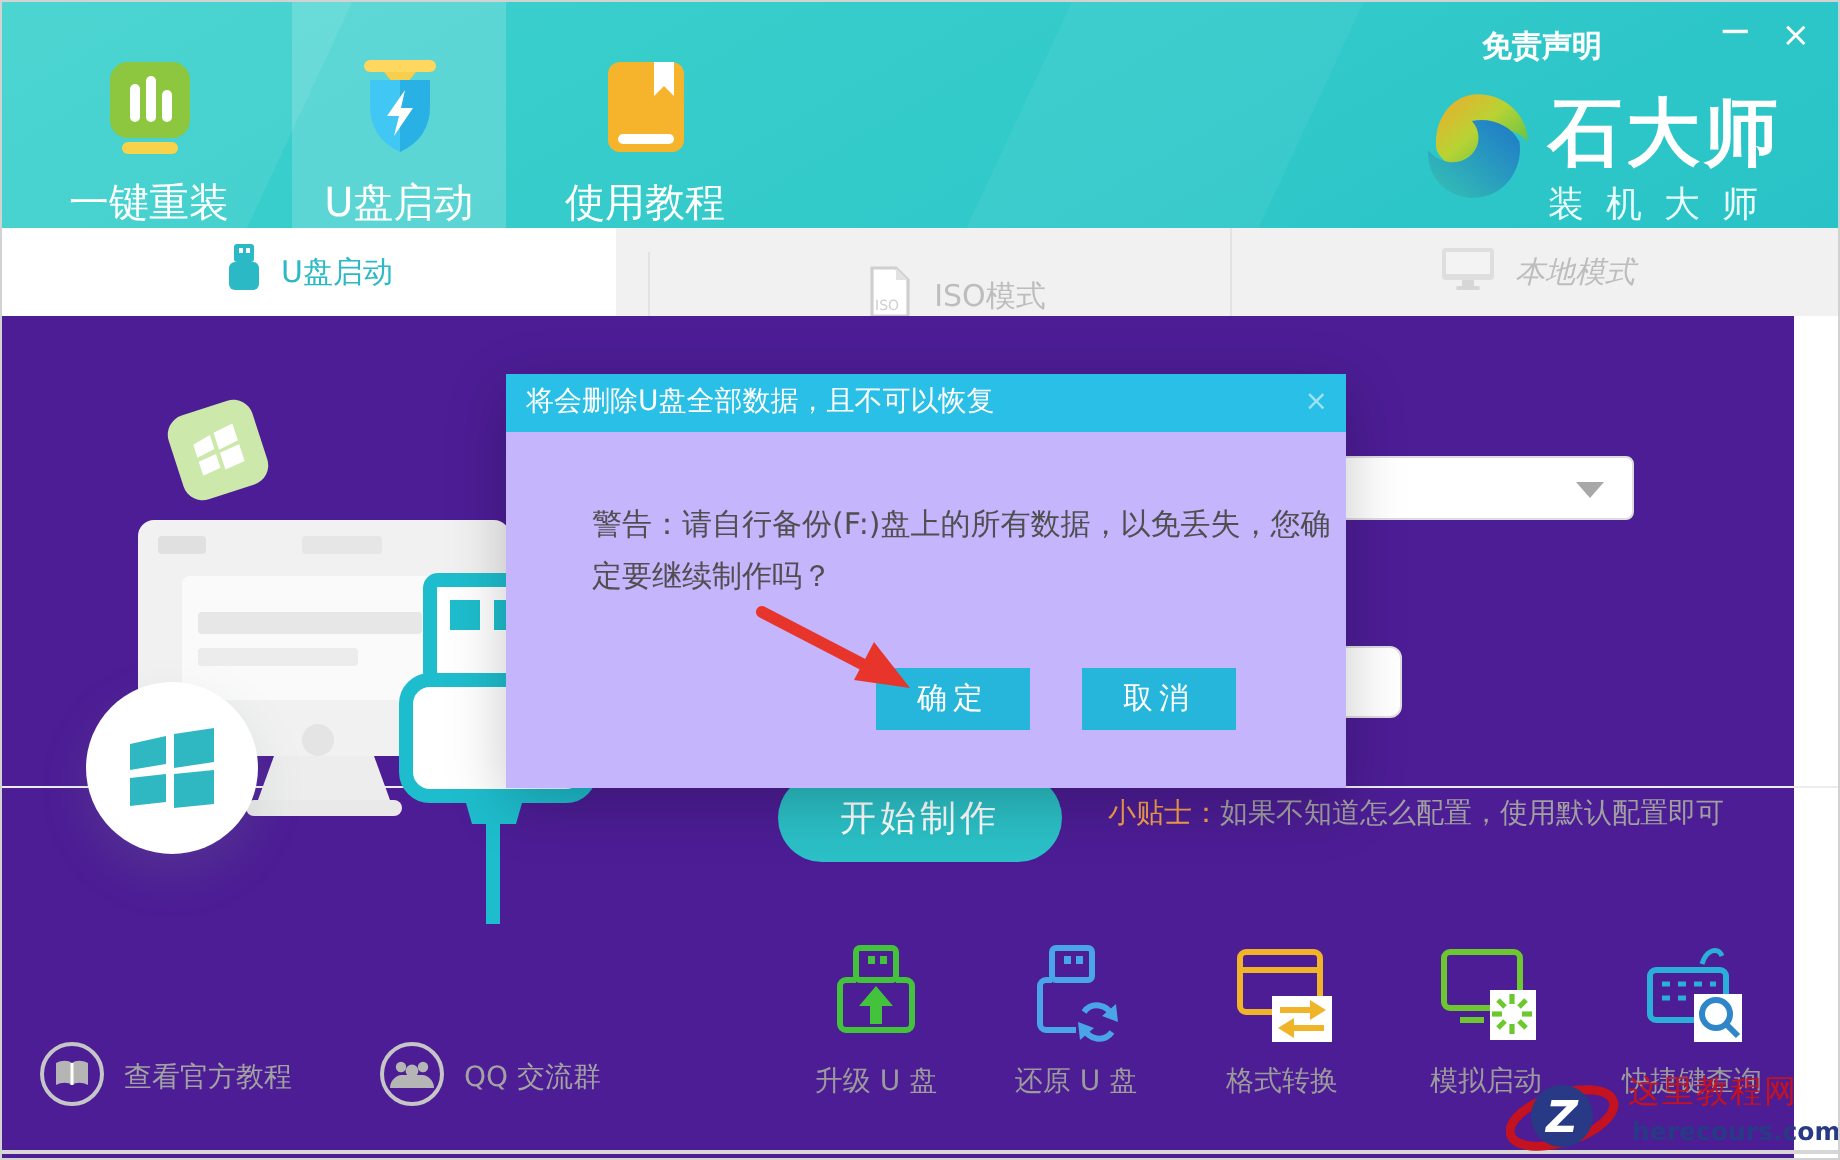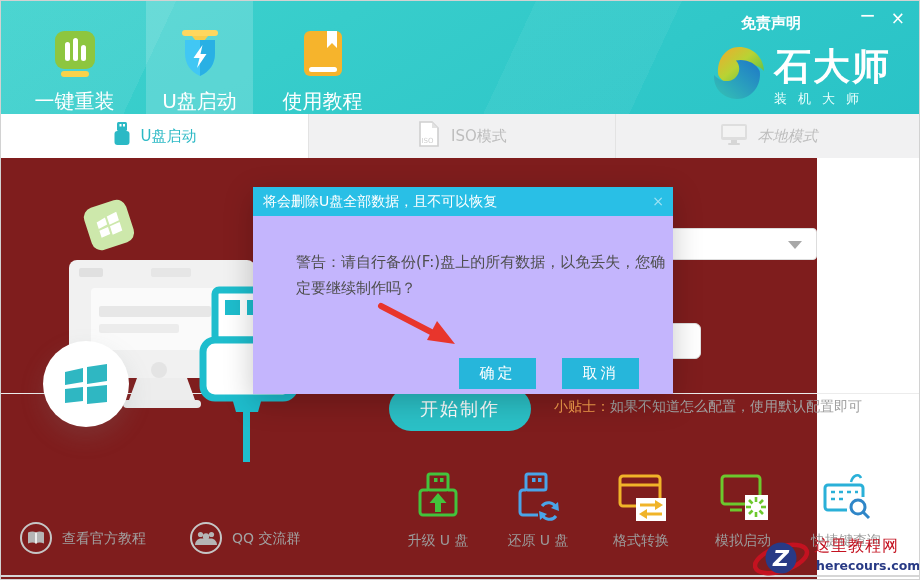--- a/index.html
+++ b/index.html
@@ -23,29 +23,29 @@
   .nav-item{position:absolute;top:0;width:107px;height:113px;display:flex;flex-direction:column;
     align-items:center;padding-top:28px;cursor:pointer;z-index:2;}
   .nav-item.active{background:var(--c-nav_active);}
   .nav-label{margin-top:5px;font-size:20px;color:#fff;}
   .winctl{position:absolute;color:#fff;z-index:3;cursor:pointer;}
   .disclaimer{right:120px;top:13px;font-size:15px;font-weight:bold;}
   .min-btn{right:45px;top:2px;font-size:20px;}
   .close-btn{right:16px;top:7px;font-size:17px;}
   .brand{position:absolute;right:30px;top:44px;z-index:2;display:flex;}
   .brand-name{font-size:37px;font-weight:bold;color:#fff;line-height:44px;letter-spacing:2px;}
-  .brand-sub{font-size:13px;color:#eafffd;letter-spacing:11px;margin-top:1px;white-space:nowrap;}
+  .brand-sub{font-size:18px;color:#eafffd;letter-spacing:11px;margin-top:1px;white-space:nowrap;}
   
   .tabrow{position:absolute;left:0;top:113px;width:920px;height:44px;background:#f1f1f2;}
   .tab{position:absolute;top:0;height:44px;display:flex;align-items:center;justify-content:center;
     gap:10px;font-size:15px;color:#bdbdbd;cursor:pointer;}
   .tab.active{background:#fff;color:var(--c-tab_active_text);}
   .tab2,.tab3{border-left:1px solid #e3e3e3;}
   
-  .content{position:absolute;left:0;top:157px;width:816px;height:423px;background:#7f1d1d;}
+  .content{position:absolute;left:0;top:157px;width:896px;height:423px;background:#4c1d95;}
   .divider{position:absolute;left:0;top:235px;width:920px;height:1px;background:#ececec;}
   .bottom-line{position:absolute;left:0;top:417px;width:920px;height:2px;background:#d6d6d6;}
   .tile{position:absolute;left:86px;top:45px;width:44px;height:44px;border-radius:10px;
     background:#cde8ab;transform:rotate(-18deg);display:flex;align-items:center;justify-content:center;}
   .monitor{position:absolute;left:66px;top:100px;}
   .usbdrive{position:absolute;left:196px;top:128px;}
   .winbadge{position:absolute;left:42px;top:183px;width:86px;height:86px;border-radius:50%;
     background:#fff;box-shadow:0 10px 24px rgba(120,140,140,0.18);display:flex;align-items:center;justify-content:center;}
   .dropdown{position:absolute;left:460px;top:70px;width:356px;height:32px;border:1px solid #ddd;
     border-radius:4px;background:#fff;cursor:pointer;}
@@ -64,23 +64,23 @@
     font-size:14px;color:#a2a2a2;cursor:pointer;}
   
   .dialog{position:absolute;left:252px;top:186px;width:420px;height:207px;background:#c4b5fd;
     box-shadow:0 8px 28px rgba(0,0,0,0.22);z-index:10;}
   .dlg-bar{position:absolute;left:0;top:0;width:100%;height:29px;background:var(--c-dialog_bar);
     color:#fff;font-size:14px;line-height:29px;padding-left:10px;}
   .dlg-close{position:absolute;right:9px;top:0;line-height:29px;color:rgba(255,255,255,0.55);
     font-size:14px;cursor:pointer;}
   .dlg-msg{position:absolute;left:43px;top:62px;width:372px;font-size:15px;line-height:26px;
     color:#4f4f4f;word-break:break-all;}
-  .dlg-btn{position:absolute;top:171px;width:77px;height:31px;background:var(--c-dialog_btn);
+  .dlg-btn{position:absolute;top:147px;width:77px;height:31px;background:var(--c-dialog_btn);
     border-radius:0;color:#fff;font-size:15px;display:flex;align-items:center;justify-content:center;
-    letter-spacing:3px;cursor:pointer;margin-left:21px;}
+    letter-spacing:3px;cursor:pointer;}
   .btn-ok{left:185px;} .btn-cancel{left:288px;}
   .arrow{position:absolute;left:372px;top:297px;z-index:20;}
   
   .watermark{position:absolute;left:752px;top:530px;width:168px;height:50px;z-index:30;}
   .wm-logo{position:absolute;left:0;top:2px;}
   .wm-name{position:absolute;left:61px;top:5px;font-size:16px;font-weight:normal;color:var(--c-wm_red);letter-spacing:1px;white-space:nowrap;}
   .wm-url{position:absolute;left:63px;top:27px;font-size:12.5px;font-weight:bold;color:var(--c-wm_navy);white-space:nowrap;text-align:right;}
 </style>
 </head>
 <body>
@@ -157,21 +157,21 @@
       <span>
         <svg width="18" height="26" viewBox="0 0 18 26">
           <rect x="4" y="1" width="10" height="9" rx="1.5" fill="var(--c-tab_active_text)"></rect>
           <rect x="6.5" y="3" width="2" height="2.5" fill="#fff"></rect>
           <rect x="10" y="3" width="2" height="2.5" fill="#fff"></rect>
           <rect x="1.5" y="10" width="15" height="14" rx="3" fill="var(--c-tab_active_text)"></rect>
         </svg>
       </span>
       <span>U盘启动</span>
     </div>
-    <div class="tab tab2" style="left:307px;width:307px;">
+    <div class="tab tab2" style="left:323px;width:307px;margin-top:12px;">
       <span>
         <svg width="24" height="28" viewBox="0 0 24 28">
           <path d="M3 2 h12 l6 6 v18 h-18 Z" fill="#fff" stroke="#cfcfcf" stroke-width="1.6"></path>
           <path d="M15 2 l6 6 h-6 Z" fill="#e2e2e2"></path>
           <text x="4.5" y="23" font-size="7" fill="#cfcfcf">ISO</text>
         </svg>
       </span>
       <span>ISO模式</span>
     </div>
     <div class="tab tab3" style="left:614px;width:306px;font-style:italic;">

